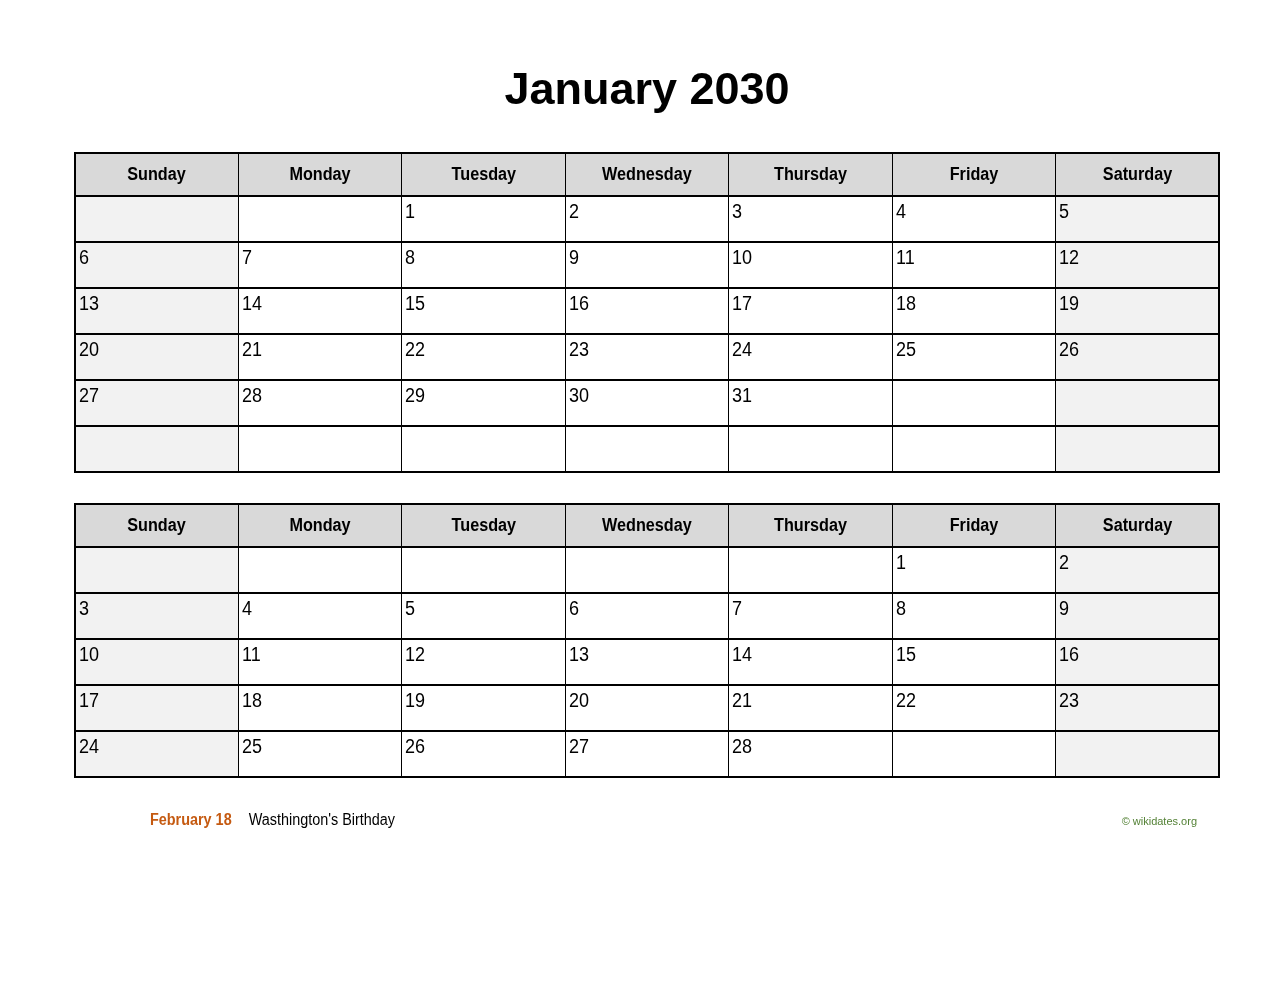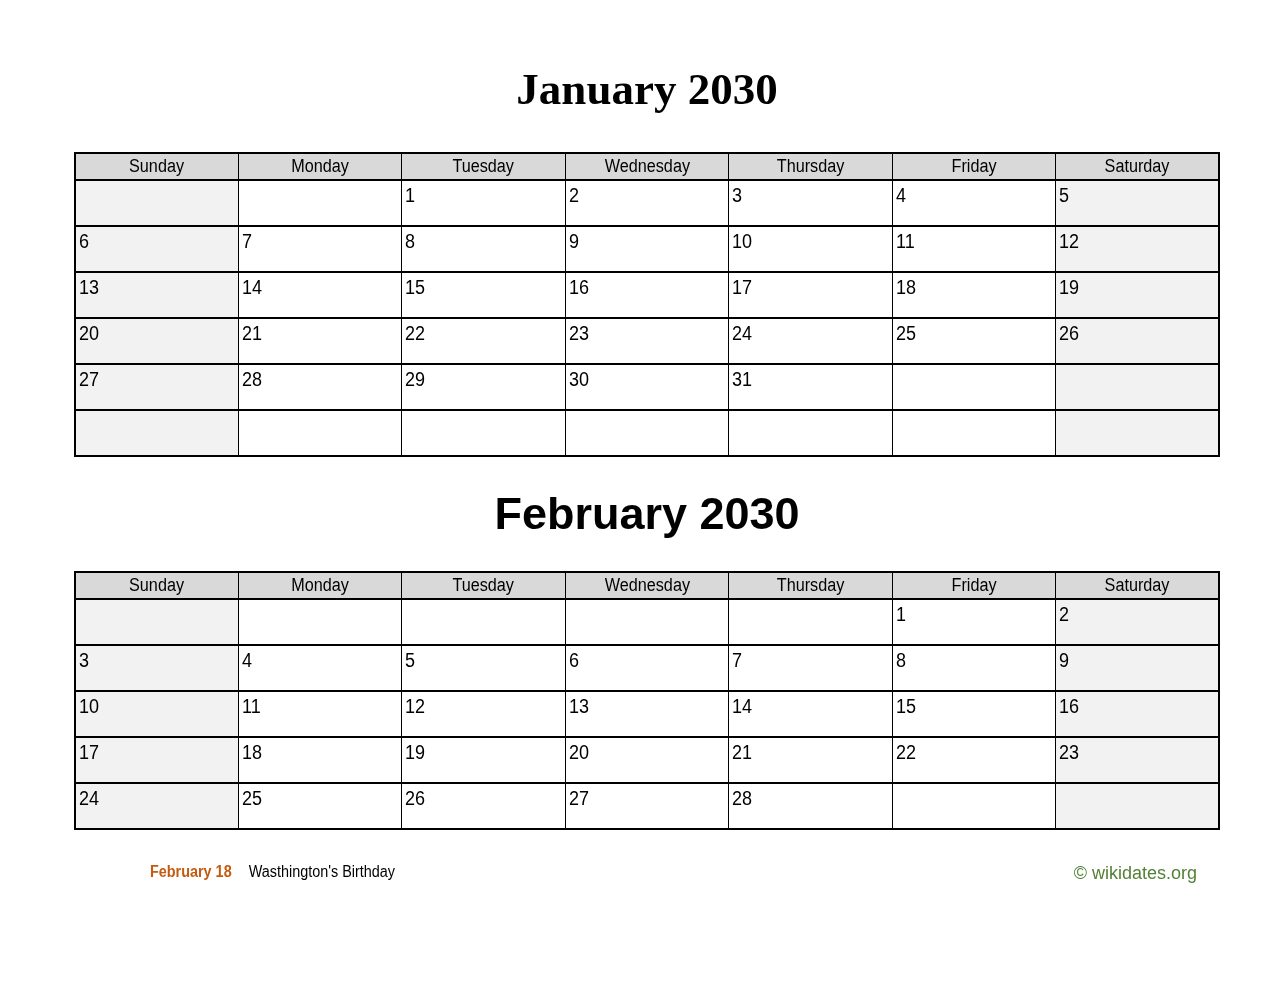--- a/index.html
+++ b/index.html
@@ -17,38 +17,38 @@
     margin-left: 74px;
   }
   .month-title {
     margin: 0;
     text-align: center;
     font-size: 45px;
     line-height: 54px;
     font-weight: bold;
     letter-spacing: 0px;
   }
-  #month-0 .month-title { margin-top: 62px; font-family: Liberation Serif, serif; }
+  #month-0 .month-title { margin-top: 62px; }
   #month-1 .month-title { margin-top: 30px; }
 
   table.cal {
     border-collapse: collapse;
     table-layout: fixed;
     width: 1146px;
     border: 2px solid #000;
   }
   #month-0 table.cal { margin-top: 36px; }
   #month-1 table.cal { margin-top: 30px; }
 
   table.cal th {
     background: #d9d9d9;
     height: 25px;
-    padding: 0;
+    padding: 8px;
     font-size: 18px;
-    font-weight: normal;
+    font-weight: bold;
     text-align: center;
     vertical-align: middle;
     border-left: 1px solid #000;
     border-right: 1px solid #000;
     border-top: 2px solid #000;
     border-bottom: 2px solid #000;
   }
   table.cal td {
     height: 43px;
     padding: 1px 0 0 3px;
@@ -101,21 +101,21 @@
     font-weight: bold;
     color: #c55a11;
     margin-right: 19px;
   }
   .hname { color: #000000; }
 
   .copyright {
     position: absolute;
     top: 0;
     right: 23px;
-    font-size: 18px;
+    font-size: 11px;
     line-height: 22px;
     color: #538135;
     white-space: nowrap;
   }
 </style>
 </head>
 <body>
 
 <div class="page">
 
@@ -186,21 +186,20 @@
             <td></td>
             <td></td>
             <td></td>
             <td class="wk"></td>
           </tr>
         </tbody>
     </table>
   </div>
 
   <div class="month" id="month-1">
-    <h1 class="month-title">February 2030</h1>
     <table class="cal">
       <thead>
           <tr>
             <th><span class="cond-c">Sunday</span></th>
             <th><span class="cond-c">Monday</span></th>
             <th><span class="cond-c">Tuesday</span></th>
             <th><span class="cond-c">Wednesday</span></th>
             <th><span class="cond-c">Thursday</span></th>
             <th><span class="cond-c">Friday</span></th>
             <th><span class="cond-c">Saturday</span></th>

